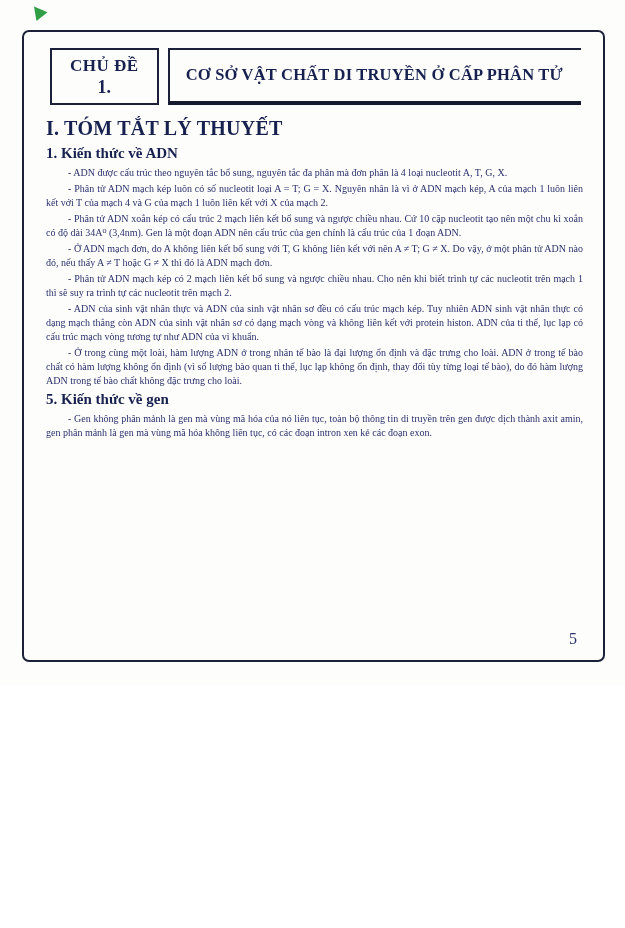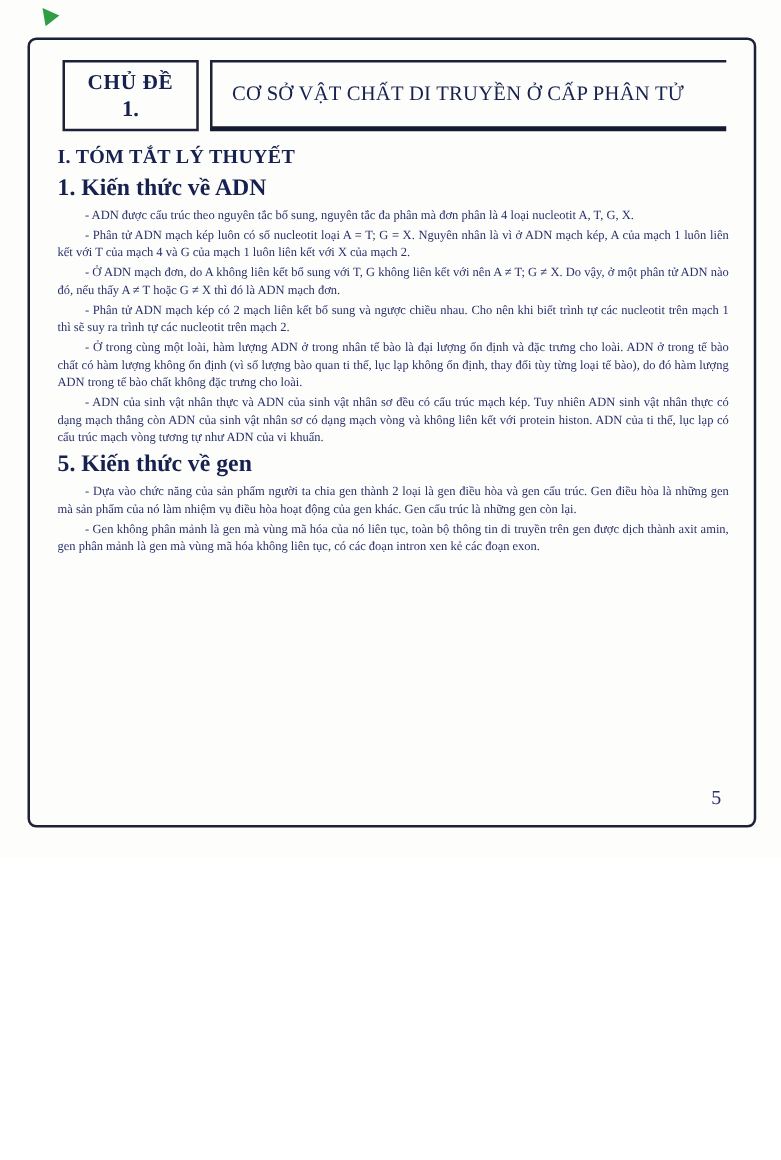--- a/index.html
+++ b/index.html
@@ -53,33 +53,33 @@
     margin-left: 9px;
     border-top: 2px solid #1c2038;
     border-bottom: 4px solid #161a30;
     border-left: 2px solid #1c2038;
     display: flex;
     align-items: center;
     padding: 9px 2px 9px 16px;
   }
   .chapter-title {
     font-size: 16.5px;
-    font-weight: normal;
+    font-weight: bold;
     color: #17214f;
     letter-spacing: 0.2px;
   }
   .content { padding: 0 4px 0 6px; }
   h2.section-heading {
-    font-size: 16px;
+    font-size: 20px;
     color: #17214f;
     margin: 2px 0 5px;
     letter-spacing: 0.2px;
   }
   h3.sub-heading {
-    font-size: 19px;
+    font-size: 15px;
     color: #17214f;
     margin: 3px 0 4px;
   }
   p.para {
     font-size: 10px;
     line-height: 1.4;
     text-align: justify;
     text-indent: 22px;
     margin-bottom: 2px;
     color: #29306b;
@@ -108,25 +108,25 @@
         <div class="chapter-title">CƠ SỞ VẬT CHẤT DI TRUYỀN Ở CẤP PHÂN TỬ</div>
       </div>
     </div>
 
     <div class="content">
       <h2 class="section-heading">I. TÓM TẮT LÝ THUYẾT</h2>
 
       <h3 class="sub-heading">1. Kiến thức về ADN</h3>
       <p class="para">- ADN được cấu trúc theo nguyên tắc bổ sung, nguyên tắc đa phân mà đơn phân là 4 loại nucleotit A, T, G, X.</p>
       <p class="para">- Phân tử ADN mạch kép luôn có số nucleotit loại A = T; G = X. Nguyên nhân là vì ở ADN mạch kép, A của mạch 1 luôn liên kết với T của mạch 4 và G của mạch 1 luôn liên kết với X của mạch 2.</p>
+      <p class="para">- Phân tử ADN xoắn kép có cấu trúc 2 mạch liên kết bổ sung và ngược chiều nhau. Cứ 10 cặp nucleotit tạo nên một chu kì xoắn có độ dài 34A⁰ (3,4nm). Gen là một đoạn ADN nên cấu trúc của gen chính là cấu trúc của 1 đoạn ADN.</p>
       <p class="para">- Ở ADN mạch đơn, do A không liên kết bổ sung với T, G không liên kết với nên A ≠ T; G ≠ X. Do vậy, ở một phân tử ADN nào đó, nếu thấy A ≠ T hoặc G ≠ X thì đó là ADN mạch đơn.</p>
       <p class="para">- Phân tử ADN mạch kép có 2 mạch liên kết bổ sung và ngược chiều nhau. Cho nên khi biết trình tự các nucleotit trên mạch 1 thì sẽ suy ra trình tự các nucleotit trên mạch 2.</p>
+      <p class="para">- ADN của sinh vật nhân thực và ADN của sinh vật nhân sơ đều có cấu trúc mạch kép. Tuy nhiên ADN sinh vật nhân thực có dạng mạch thẳng còn ADN của sinh vật nhân sơ có dạng mạch vòng và không liên kết với protein histon. ADN của ti thể, lục lạp có cấu trúc mạch vòng tương tự như ADN của vi khuẩn.</p>
       <p class="para">- Ở trong cùng một loài, hàm lượng ADN ở trong nhân tế bào là đại lượng ổn định và đặc trưng cho loài. ADN ở trong tế bào chất có hàm lượng không ổn định (vì số lượng bào quan ti thể, lục lạp không ổn định, thay đổi tùy từng loại tế bào), do đó hàm lượng ADN trong tế bào chất không đặc trưng cho loài.</p>
-      <p class="para">- ADN của sinh vật nhân thực và ADN của sinh vật nhân sơ đều có cấu trúc mạch kép. Tuy nhiên ADN sinh vật nhân thực có dạng mạch thẳng còn ADN của sinh vật nhân sơ có dạng mạch vòng và không liên kết với protein histon. ADN của ti thể, lục lạp có cấu trúc mạch vòng tương tự như ADN của vi khuẩn.</p>
 
       <h3 class="sub-heading">5. Kiến thức về gen</h3>
-      <p class="para">- Dựa vào chức năng của sản phẩm người ta chia gen thành 2 loại là gen điều hòa và gen cấu trúc. Gen điều hòa là những gen mà sản phẩm của nó làm nhiệm vụ điều hòa hoạt động của gen khác. Gen cấu trúc là những gen còn lại.</p>
       <p class="para">- Gen không phân mảnh là gen mà vùng mã hóa của nó liên tục, toàn bộ thông tin di truyền trên gen được dịch thành axit amin, gen phân mảnh là gen mà vùng mã hóa không liên tục, có các đoạn intron xen kẻ các đoạn exon.</p>
     </div>
 
     <div class="page-number">5</div>
   </div>
 </div>
 
 </body></html>

